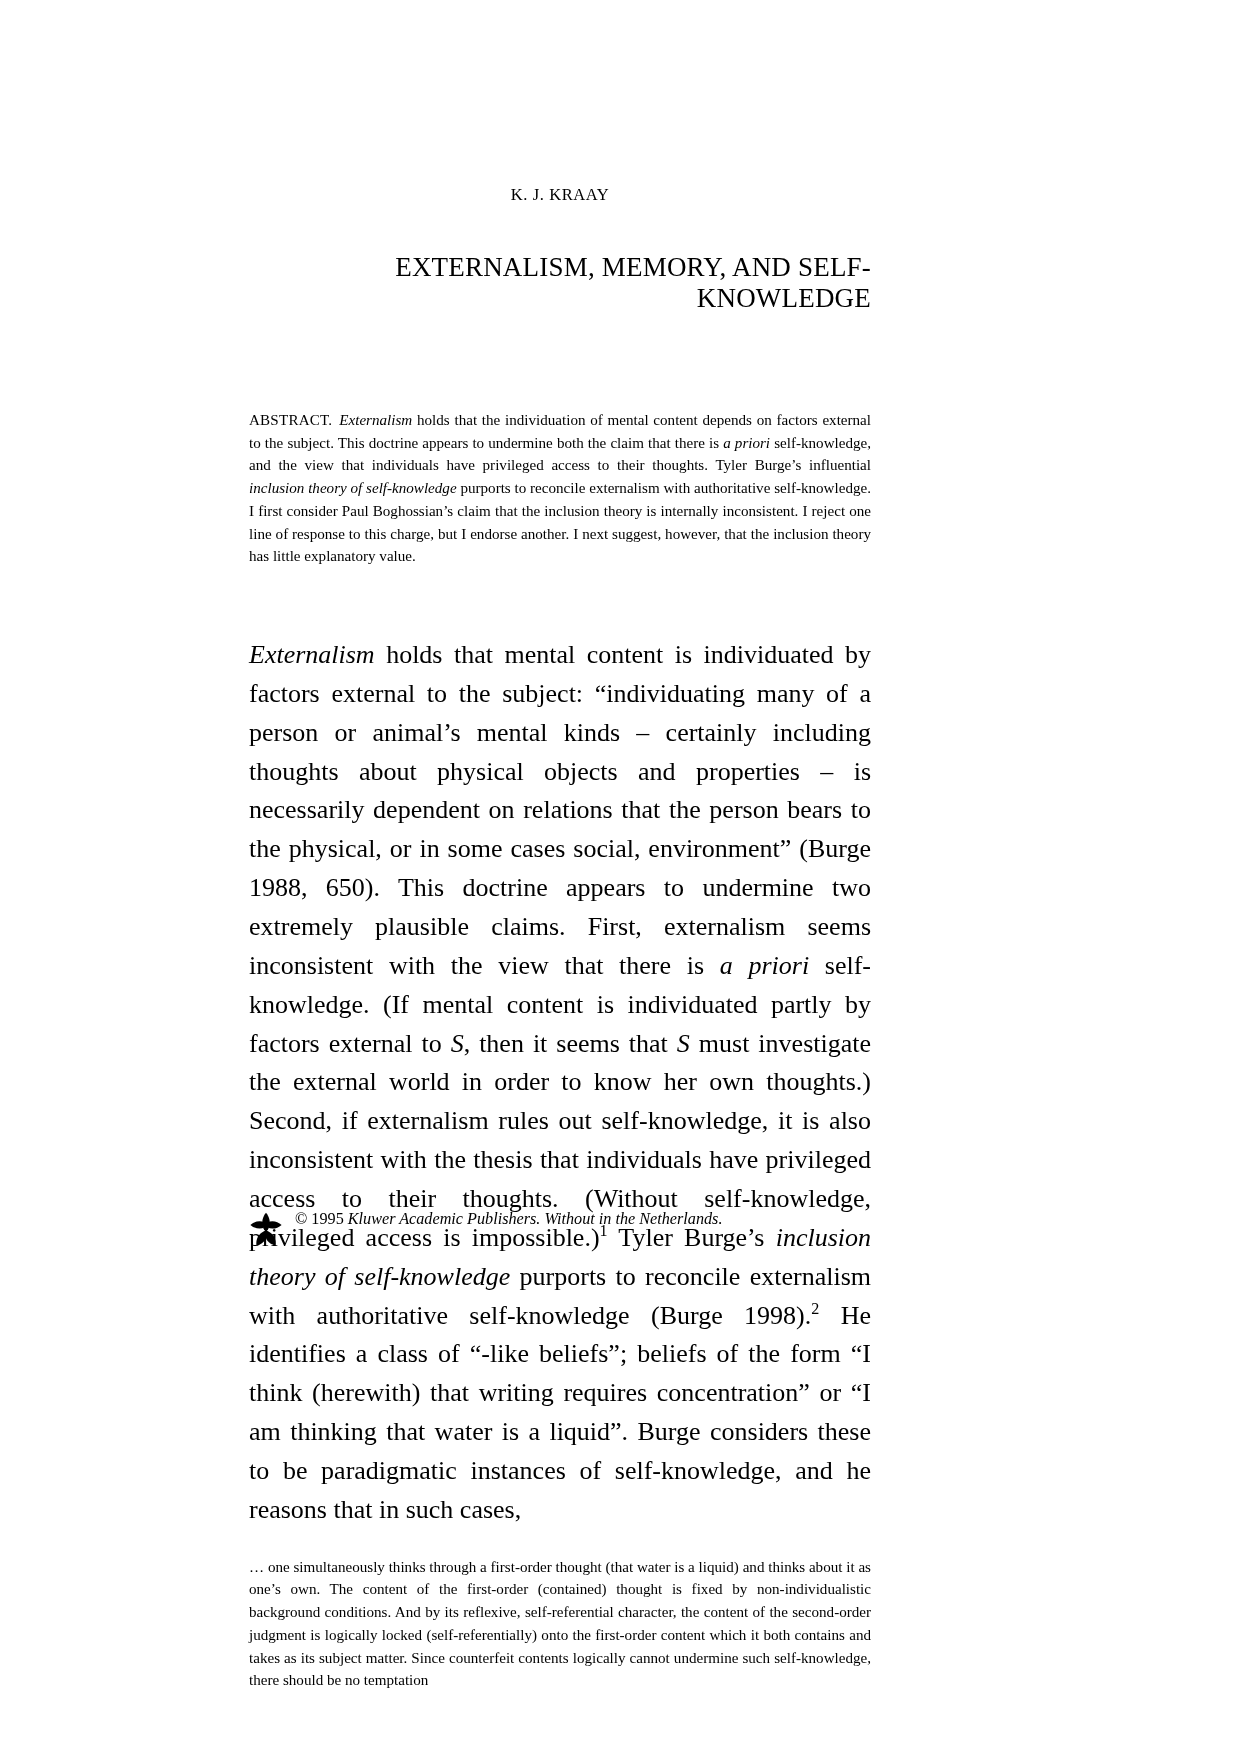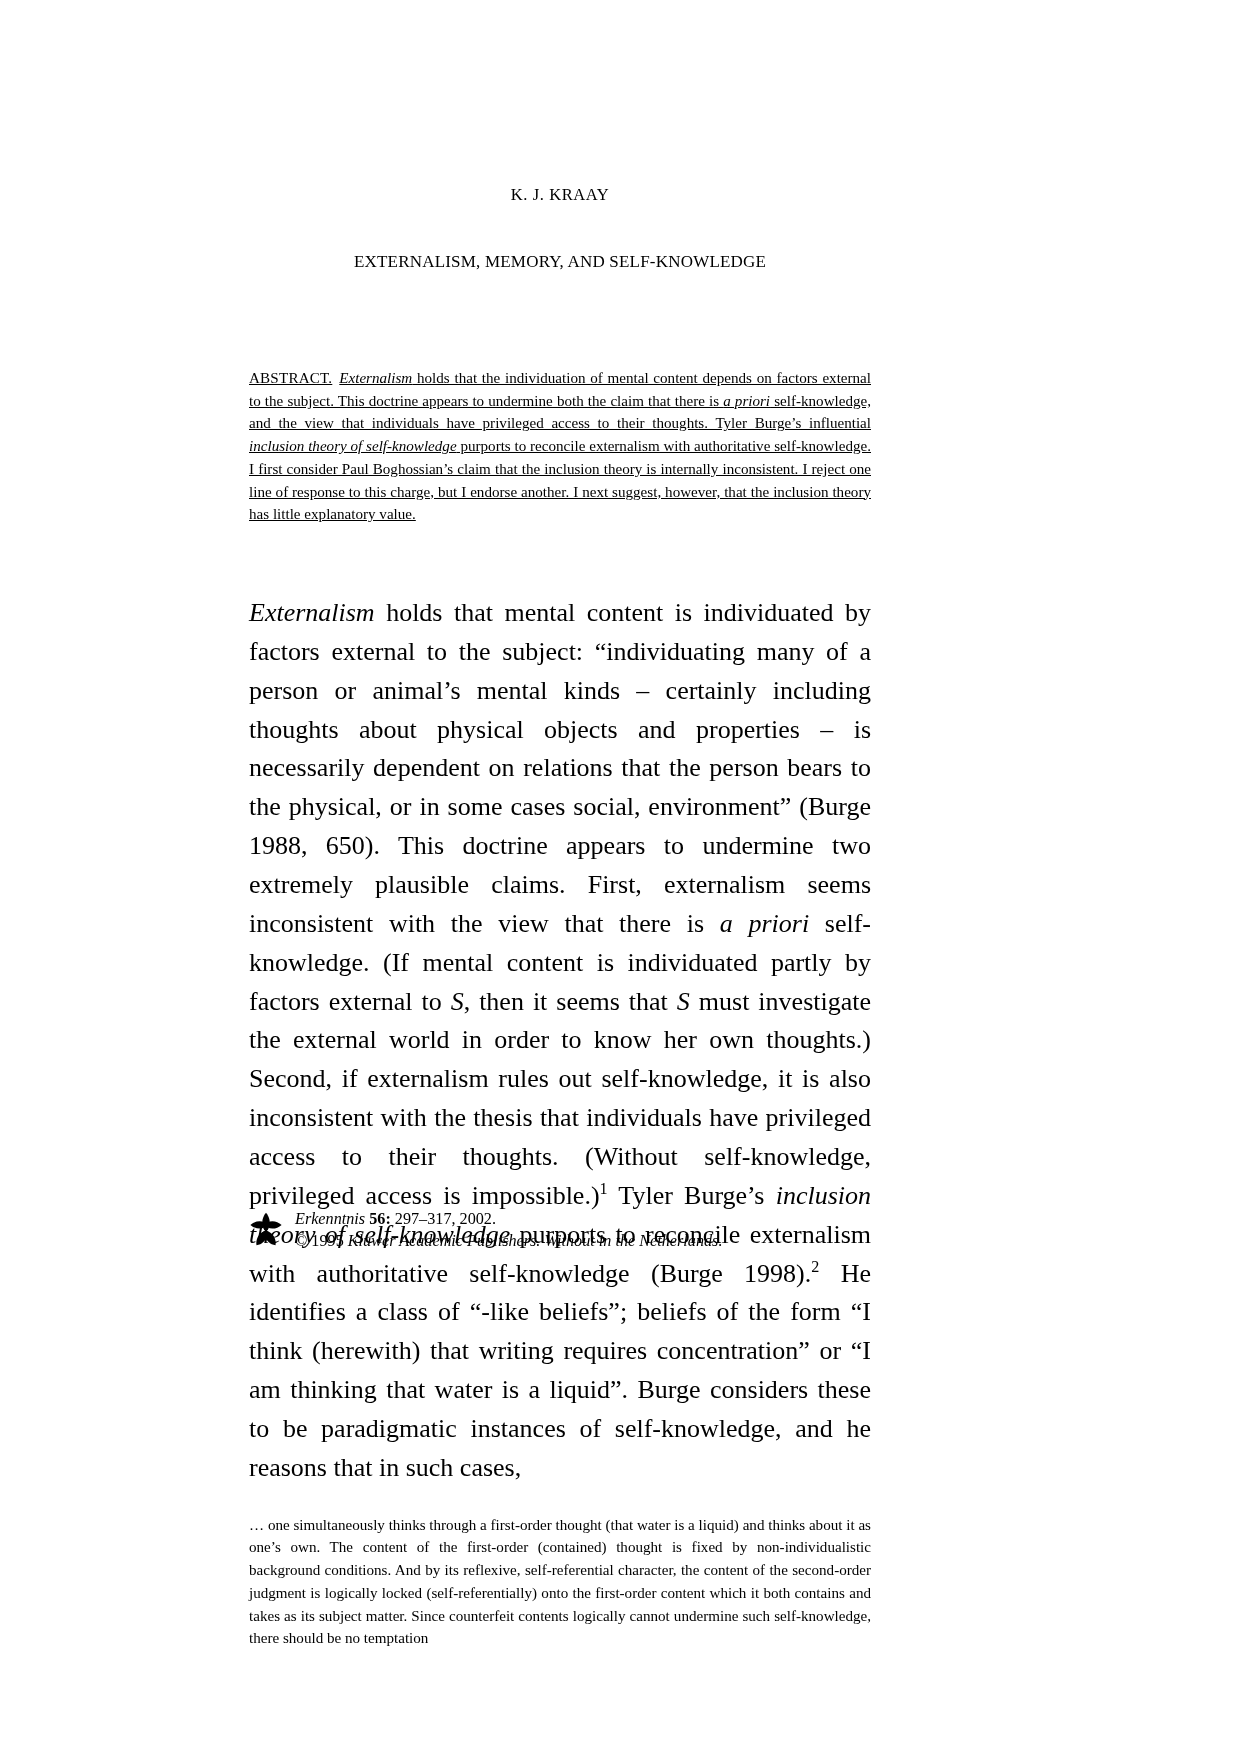--- a/index.html
+++ b/index.html
@@ -34,35 +34,34 @@
     text-align: center;
     font-size: 16.5px;
     letter-spacing: 0.6px;
     font-variant: small-caps;
     text-transform: uppercase;
   }
 
   
   .doc-title {
     margin-top: 47px;
-    text-align: center;
-    font-size: 17px;
+    text-align: right;
+    font-size: 27px;
     letter-spacing: 0.2px;
     font-weight: normal;
   }
 
   
   .abstract {
     margin-top: 95px;
     font-size: 15.1px;
     line-height: 1.505;
     text-align: justify;
     text-justify: inter-word;
     hyphens: manual;
-    text-decoration: underline;
   }
   .abstract-label {
     letter-spacing: 0.2px;
   }
   .abstract .gap {
     display: inline-block;
     width: 7px;
   }
 
   
@@ -143,18 +142,17 @@
       <g fill="#000000">
         <path d="M50 4 C60 16 64 30 58 46 C54 56 50 60 50 60 C50 60 46 56 42 46 C36 30 40 16 50 4 Z"></path>
         <path d="M96 40 C84 50 70 54 54 48 C44 44 40 40 40 40 C40 40 44 36 54 32 C70 26 84 30 96 40 Z"></path>
         <path d="M4 40 C16 30 30 26 46 32 C56 36 60 40 60 40 C60 40 56 44 46 48 C30 54 16 50 4 40 Z"></path>
         <path d="M22 100 C20 86 24 72 38 62 C47 56 52 55 52 55 C52 55 53 60 52 71 C50 87 38 97 22 100 Z"></path>
         <path d="M78 100 C80 86 76 72 62 62 C53 56 48 55 48 55 C48 55 47 60 48 71 C50 87 62 97 78 100 Z"></path>
         <circle cx="50" cy="50" r="7"></circle>
       </g>
     </svg>
     <div class="footer-lines">
-      <div class="line1"><span class="jrnl">Erkenntnis</span> <span class="vol">56:</span><span> 297–317, 2002.</span></div>
       <div class="line2"><span>© 1995 </span><span class="pub">Kluwer Academic Publishers.  Without in the Netherlands.</span></div>
     </div>
   </div>
 
 </div>
 
 </body></html>

